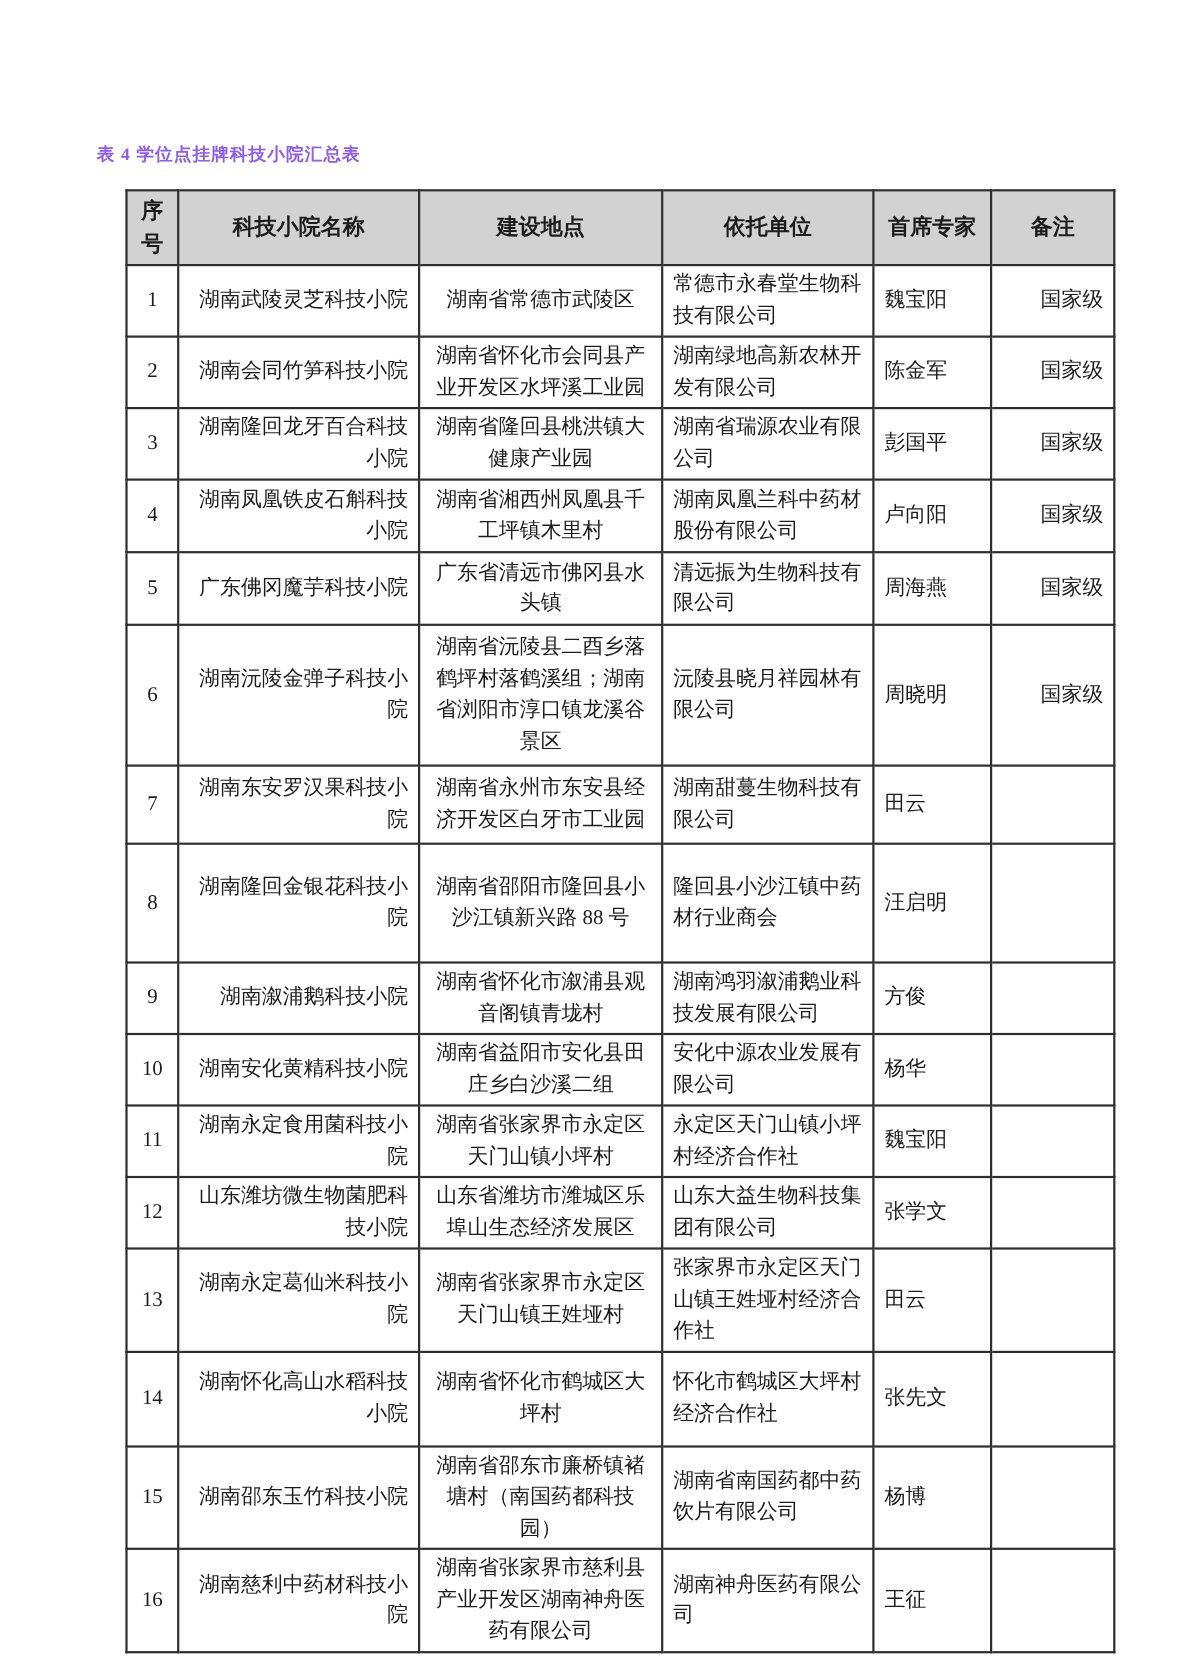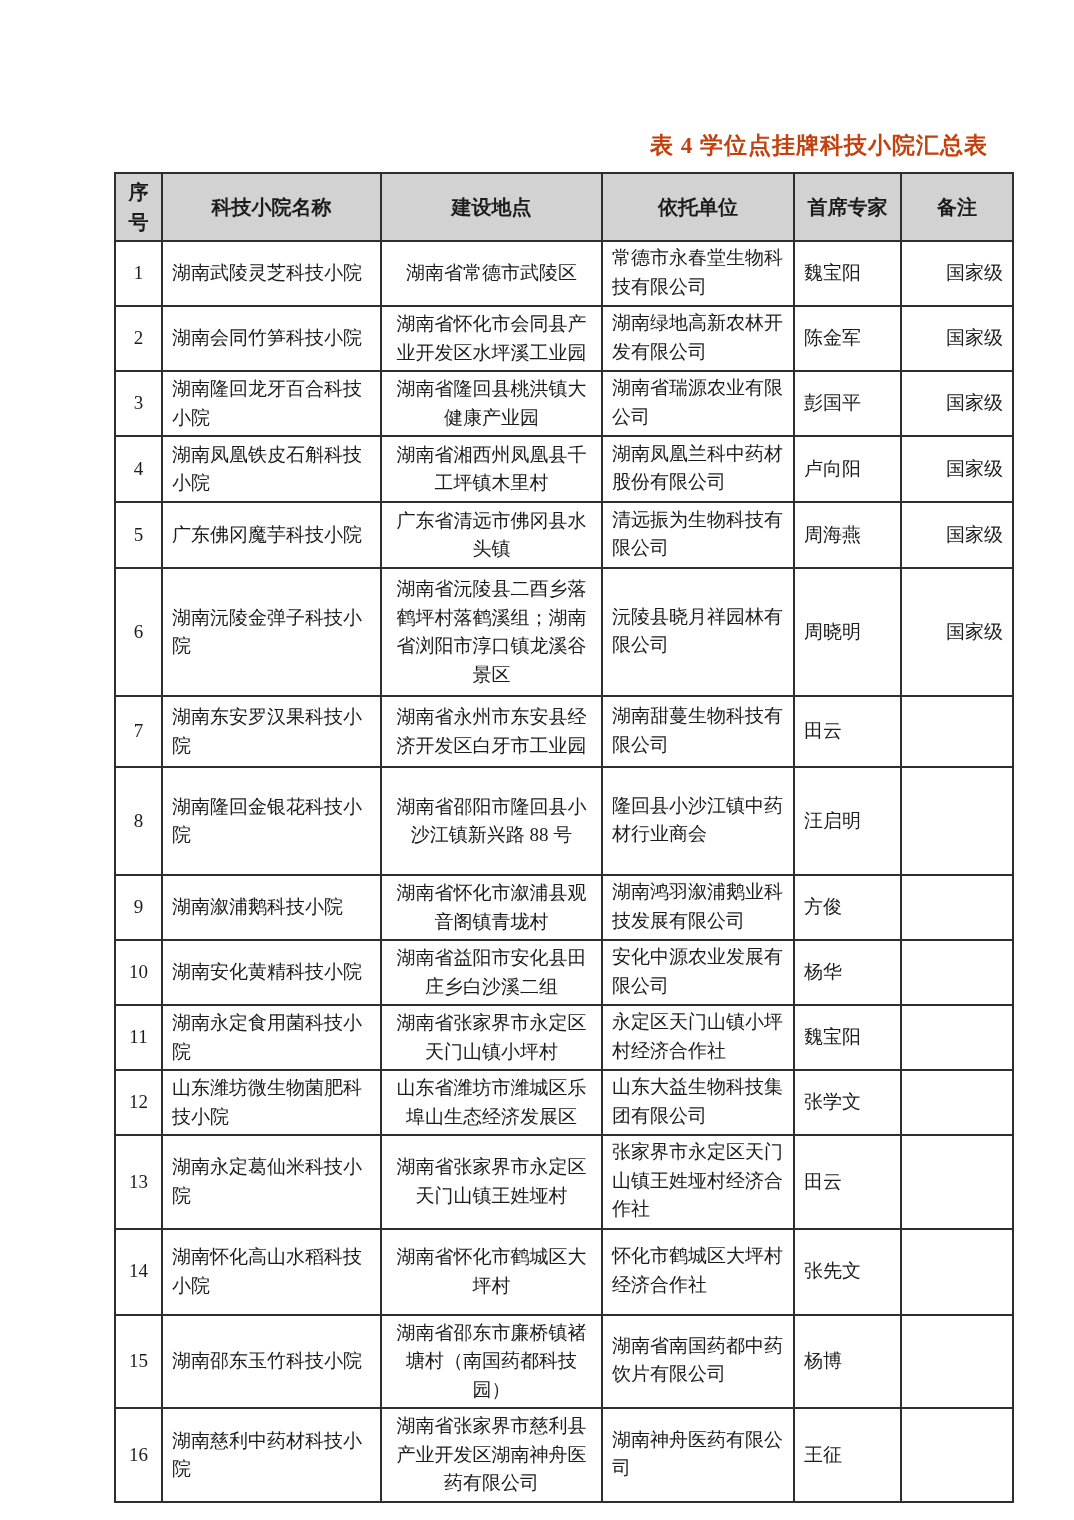--- a/index.html
+++ b/index.html
@@ -14,25 +14,25 @@
     width: 1074px;
     height: 1520px;
     background: #ffffff;
     overflow: hidden;
   }
   .doc-title {
     position: absolute;
     top: 130px;
     left: 88px;
     width: 900px;
-    text-align: right;
-    font-size: 23px;
+    text-align: left;
+    font-size: 16px;
     font-weight: bold;
     letter-spacing: 1px;
-    color: #c2410c;
+    color: #8b5cf6;
   }
   table.summary {
     position: absolute;
     top: 172px;
     left: 90px;
     width: 898px;
     border-collapse: collapse;
     table-layout: fixed;
     font-size: 19px;
     line-height: 1.5;
@@ -48,21 +48,21 @@
   }
   table.summary thead th {
     background: #d2d2d2;
     font-weight: bold;
     text-align: center;
     font-size: 20px;
     height: 60px;
     padding: 3px 4px;
   }
   td.col-index   { text-align: center; padding: 3px 2px; }
-  td.col-name    { text-align: left; padding: 3px 8px; }
+  td.col-name    { text-align: right; padding: 3px 8px; }
   td.col-location { text-align: center; }
   td.col-organization { text-align: left; padding: 3px 13px; font-family: Liberation Mono, monospace; }
   td.col-expert  { text-align: left; }
   td.col-remark  { text-align: right; }
 
   
   tbody tr:nth-child(1)  td { height: 55px; }
   tbody tr:nth-child(2)  td { height: 55px; }
   tbody tr:nth-child(3)  td { height: 56px; }
   tbody tr:nth-child(4)  td { height: 58px; }

